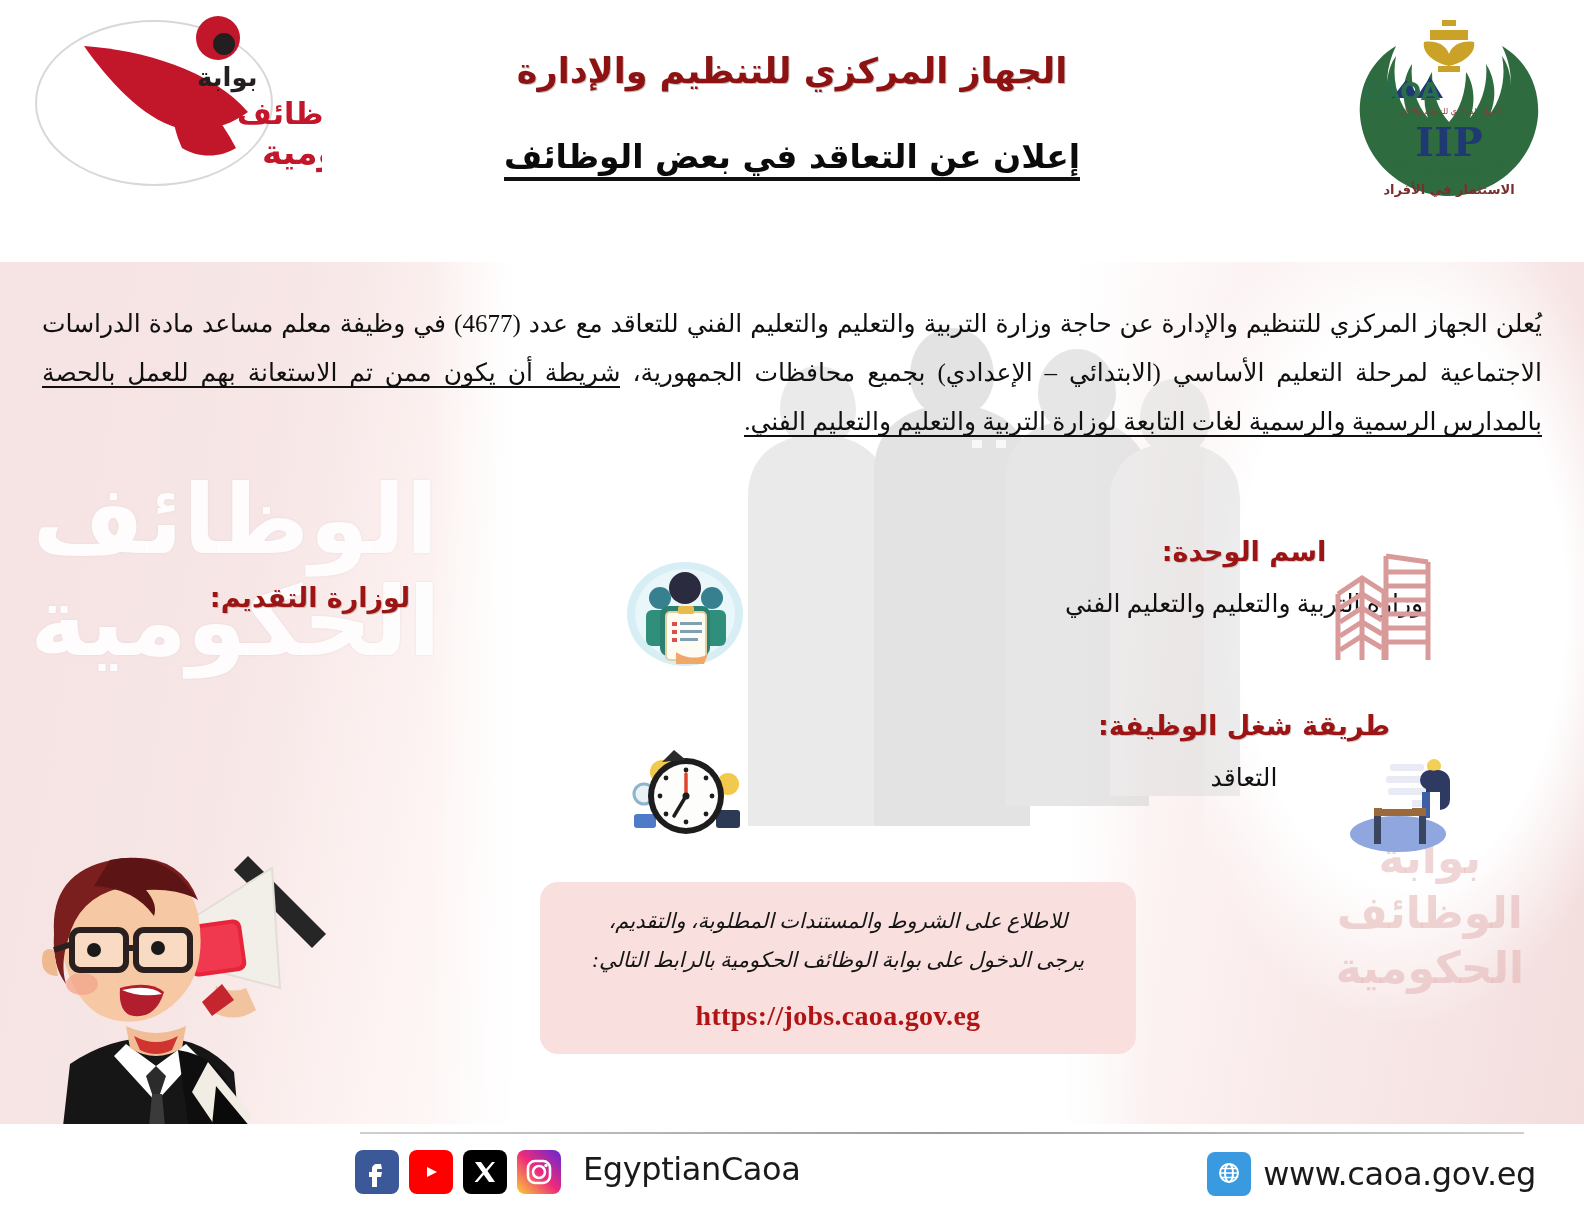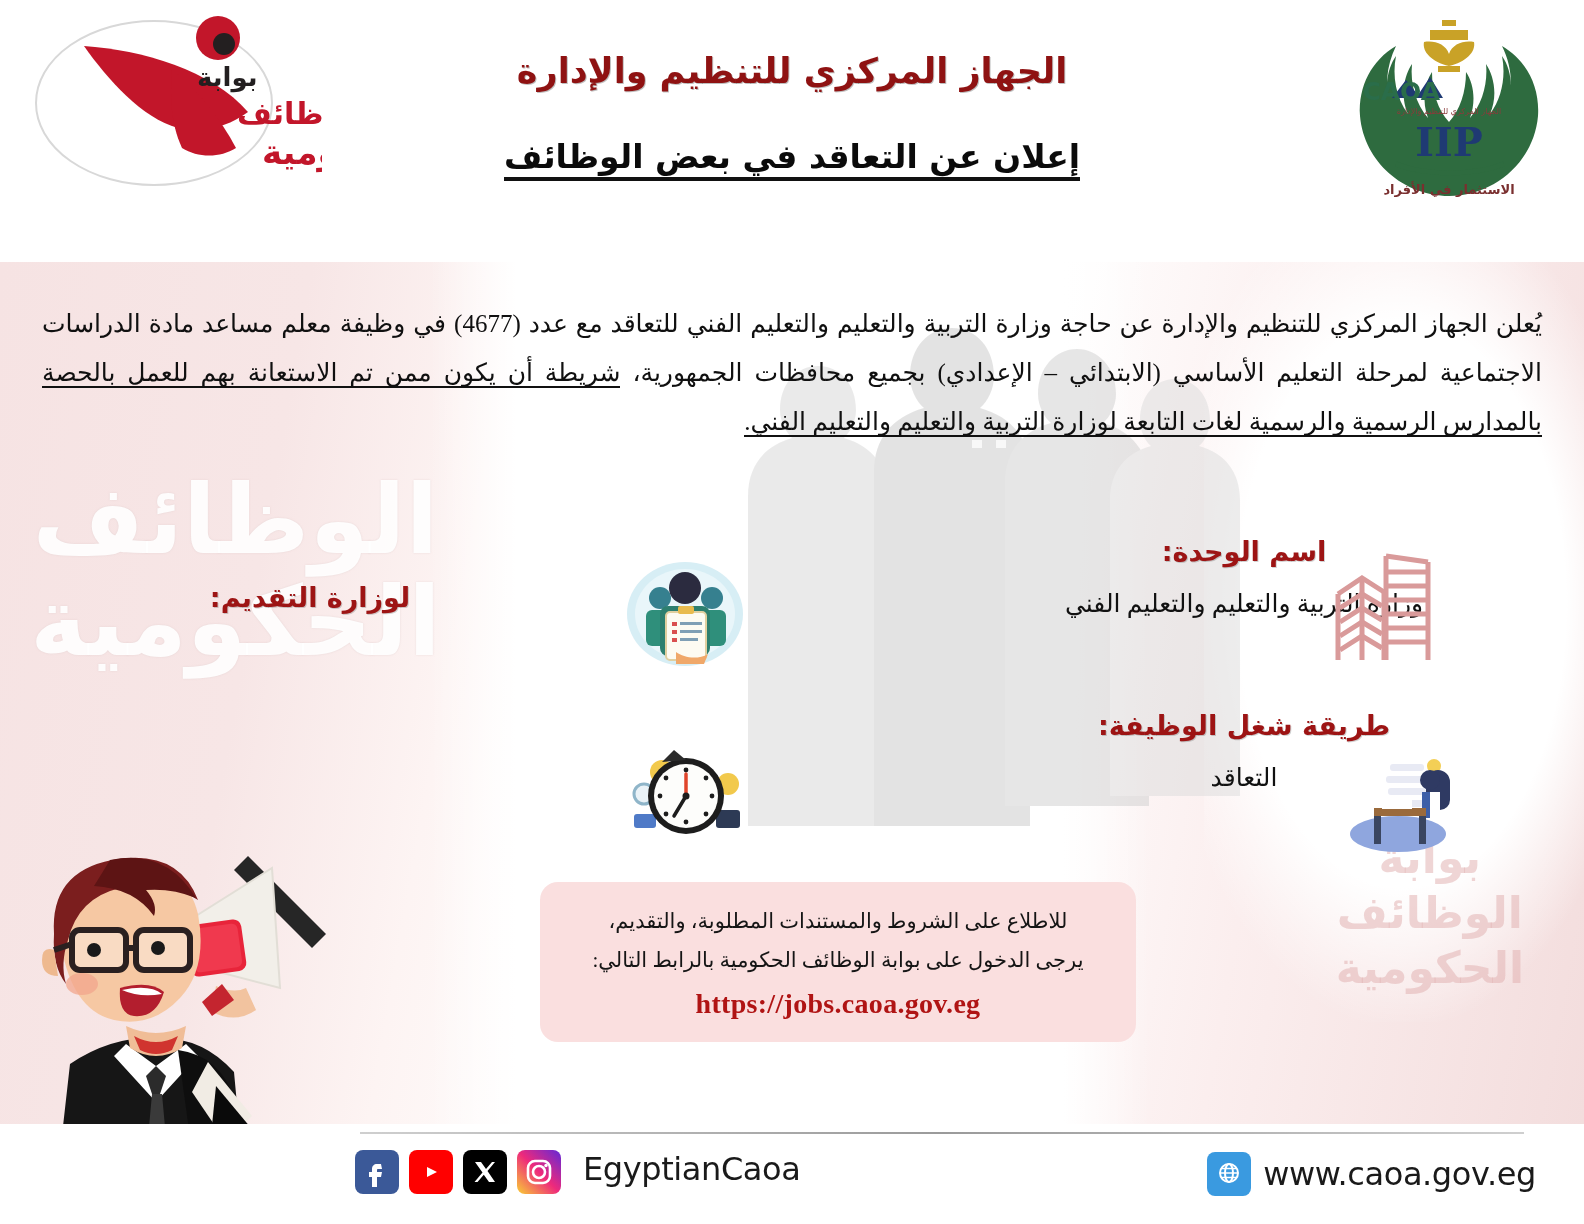--- a/index.html
+++ b/index.html
@@ -147,24 +147,24 @@
     position:absolute;left:540px;top:882px;width:544px;
     background:#fadfdf;
     border-radius:18px;
     padding:20px 26px 22px;
     z-index:9;
     text-align:center;
     direction:rtl;
   }
   .callout-line{
     font-family:"Liberation Serif", serif;
-    font-size:21px;color:#151515;line-height:1.85;
+    font-size:21px;color:#151515;line-height:1.85;font-style:italic;
   }
   .callout-url{
-    margin-top:8px;
+    margin-top:20px;
     font-family:"Liberation Serif", serif;
     font-weight:bold;
     font-size:28px;
     color:#b01414;
     direction:ltr;
     letter-spacing:.3px;
   }
 
   
   .mascot{ position:absolute;left:10px;top:838px;width:330px;height:386px;z-index:10;}

